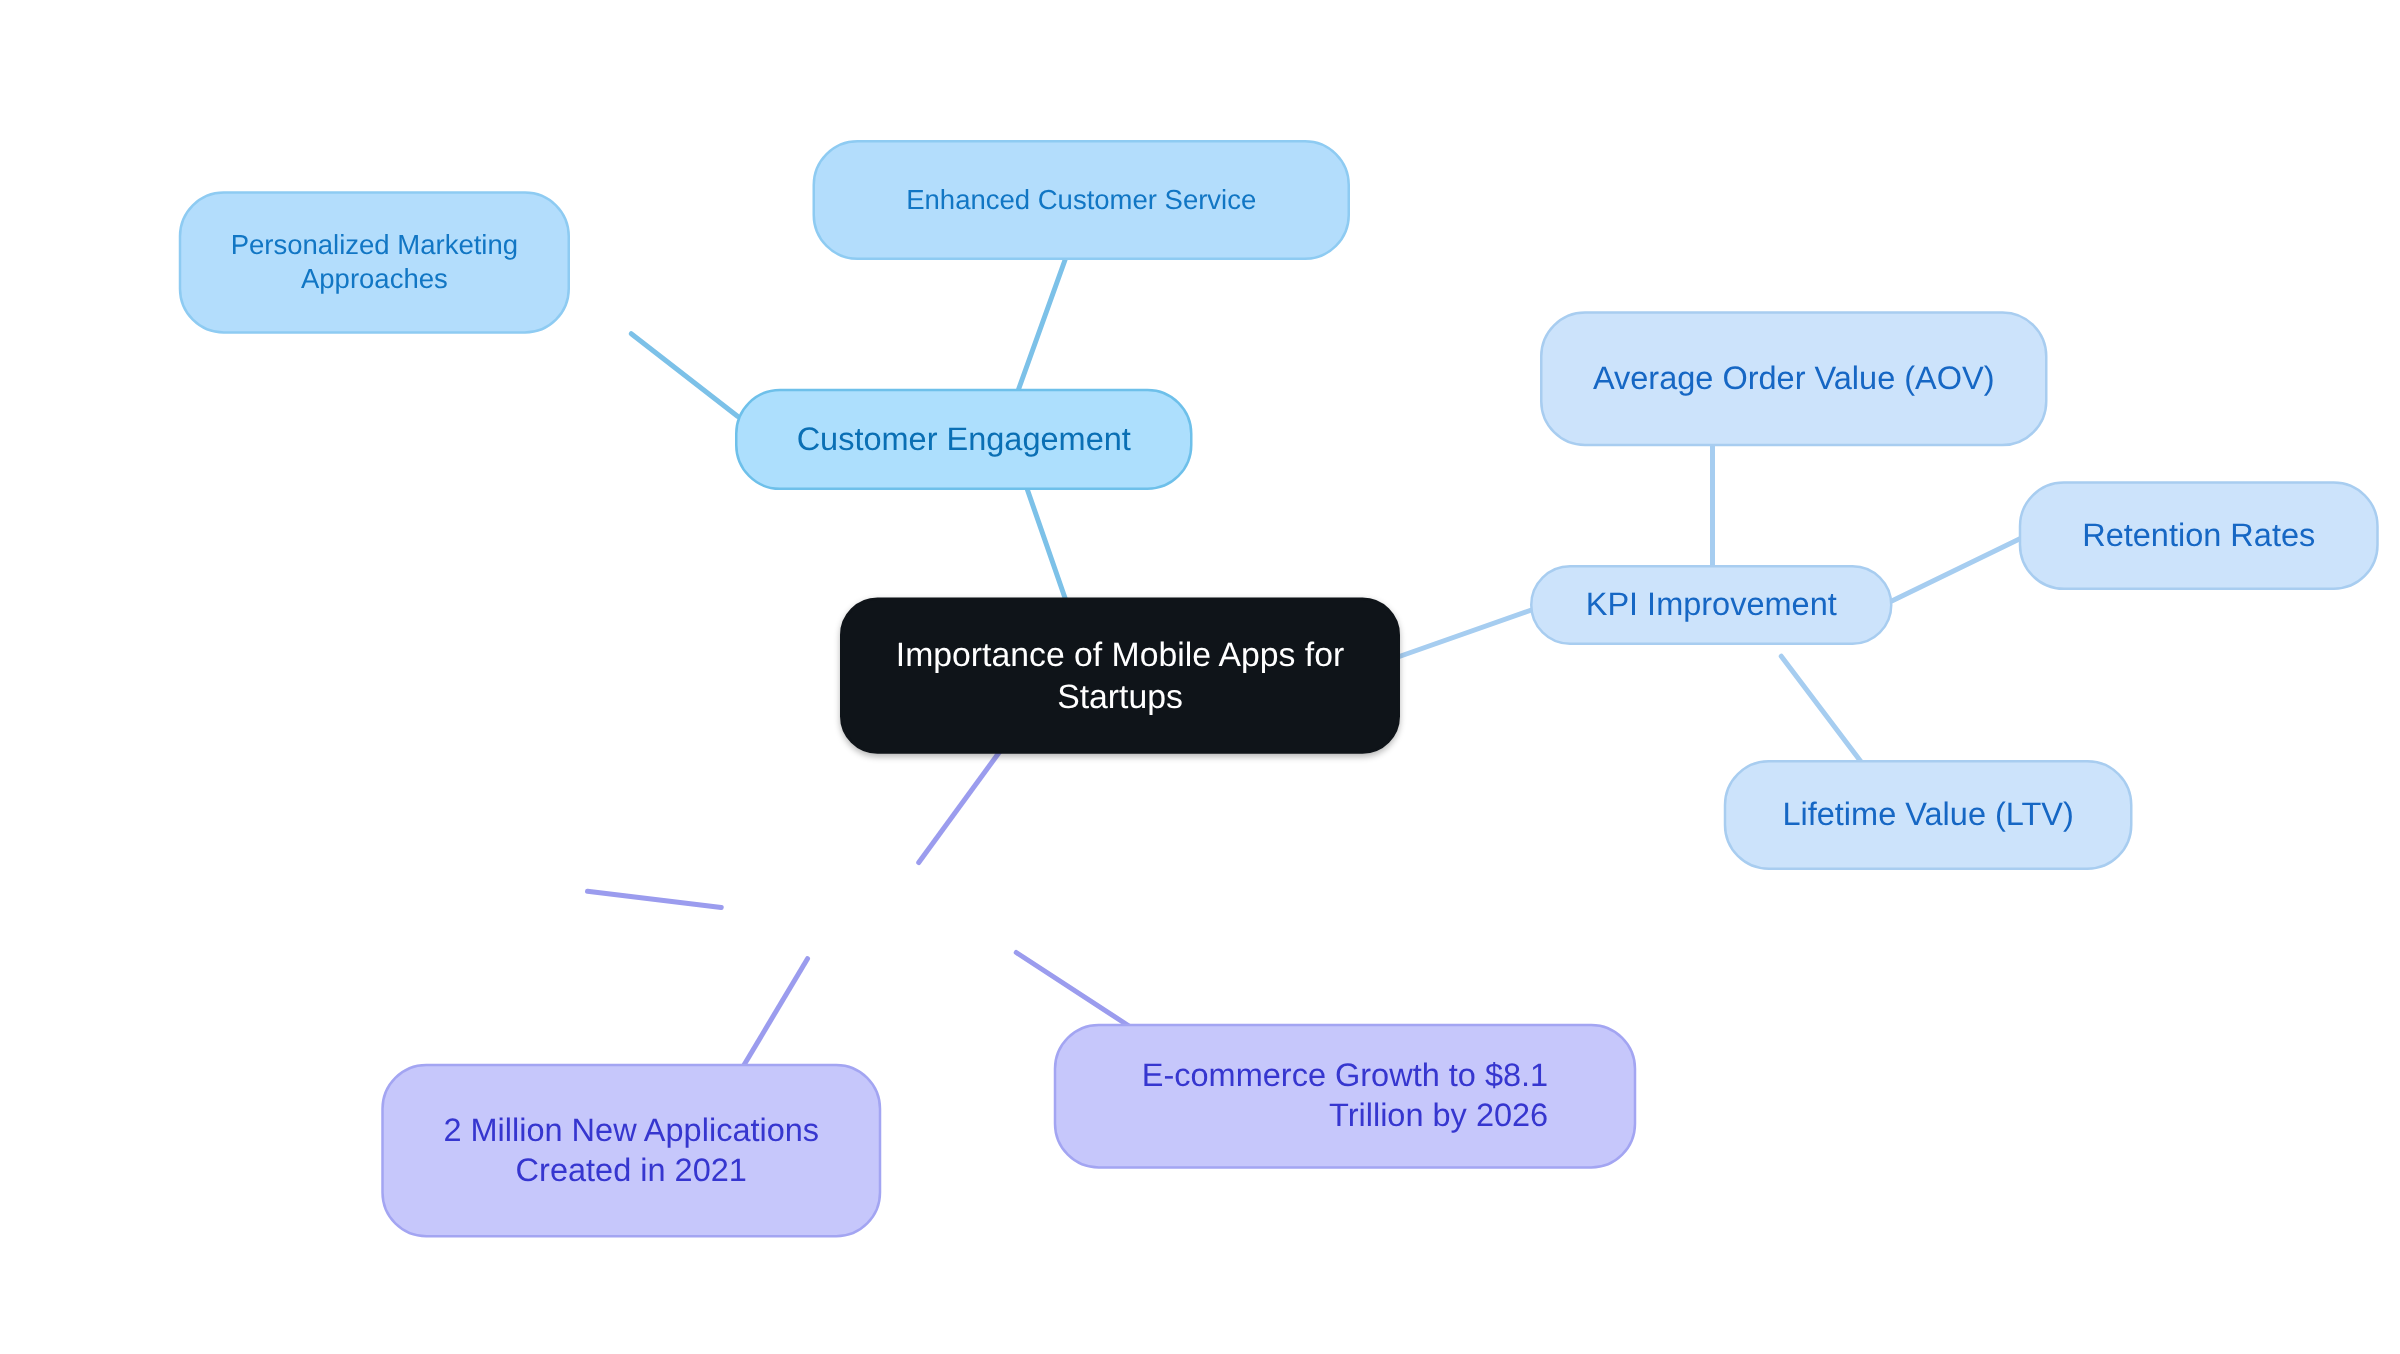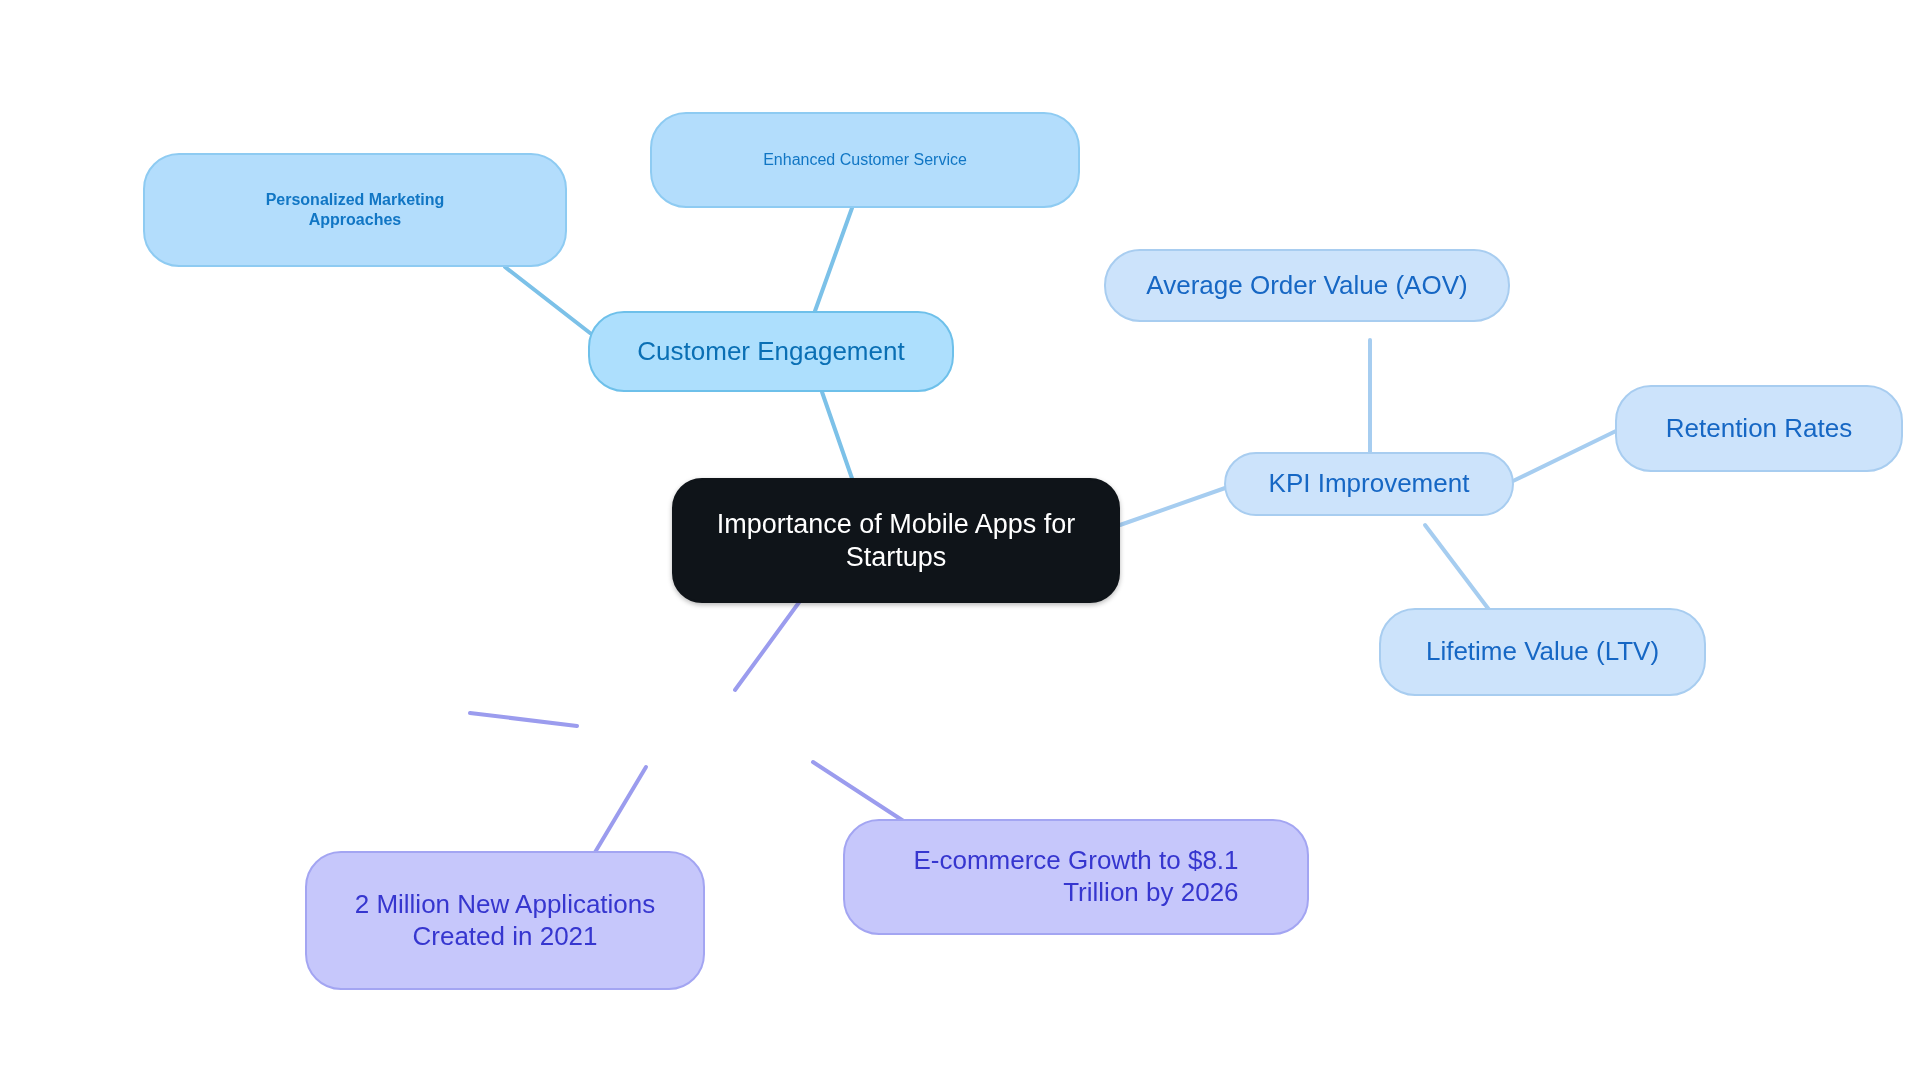--- a/index.html
+++ b/index.html
@@ -51,21 +51,21 @@
   .node-branch-blue {
     background: #addffd;
     border-color: #6ec0ea;
     color: #0a6fb4;
     font-size: 26px;
   }
   .node-leaf-blue {
     background: #b3ddfc;
     border-color: #8ecbf2;
     color: #1176c4;
-    font-size: 16px;
+    font-size: 22px;
   }
   .node-leaf-blue-pale {
     background: #cce3fb;
     border-color: #a8cdf0;
     color: #1667c4;
     font-size: 26px;
   }
   .node-branch-purple {
     background: #c8caf8;
     border-color: #9a9bec;
@@ -109,26 +109,26 @@
     <path d="M 813 762 L 905 822" stroke="#9b9cee" stroke-width="4" fill="none" stroke-linecap="round"></path>
   </svg>
 
   <div class="node node-root" style="left:672px; top:478px; width:448px; height:125px;">Importance of Mobile Apps for
 Startups</div>
 
   <div class="node node-branch-blue" style="left:588px; top:311px; width:366px; height:81px;">Customer Engagement</div>
 
   <div class="node node-leaf-blue" style="left:650px; top:112px; width:430px; height:96px;">Enhanced Customer Service</div>
 
-  <div class="node node-leaf-blue" style="left:143px; top:153px; width:424px; height:114px;font-weight:bold;">Personalized Marketing
+  <div class="node node-leaf-blue" style="left:143px; top:153px; width:313px; height:114px;">Personalized Marketing
 Approaches</div>
 
   <div class="node node-leaf-blue-pale" style="left:1224px; top:452px; width:290px; height:64px;">KPI Improvement</div>
 
-  <div class="node node-leaf-blue-pale" style="left:1104px; top:249px; width:406px; height:73px;">Average Order Value (AOV)</div>
+  <div class="node node-leaf-blue-pale" style="left:1232px; top:249px; width:406px; height:108px;">Average Order Value (AOV)</div>
 
   <div class="node node-leaf-blue-pale" style="left:1615px; top:385px; width:288px; height:87px;">Retention Rates</div>
 
   <div class="node node-leaf-blue-pale" style="left:1379px; top:608px; width:327px; height:88px;">Lifetime Value (LTV)</div>
 
 
 
   <div class="node node-leaf-purple" style="left:305px; top:851px; width:400px; height:139px;">2 Million New Applications
 Created in 2021</div>
 

